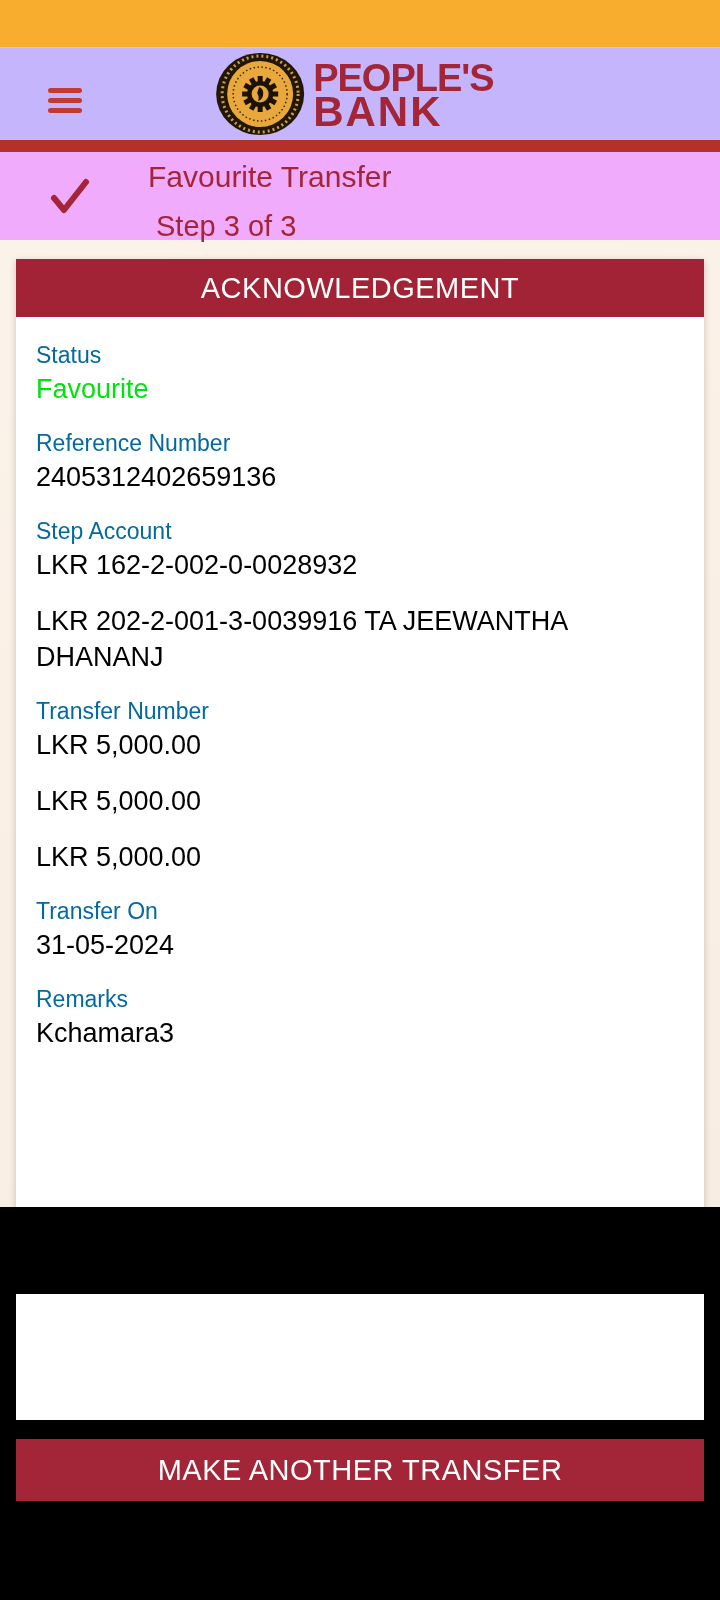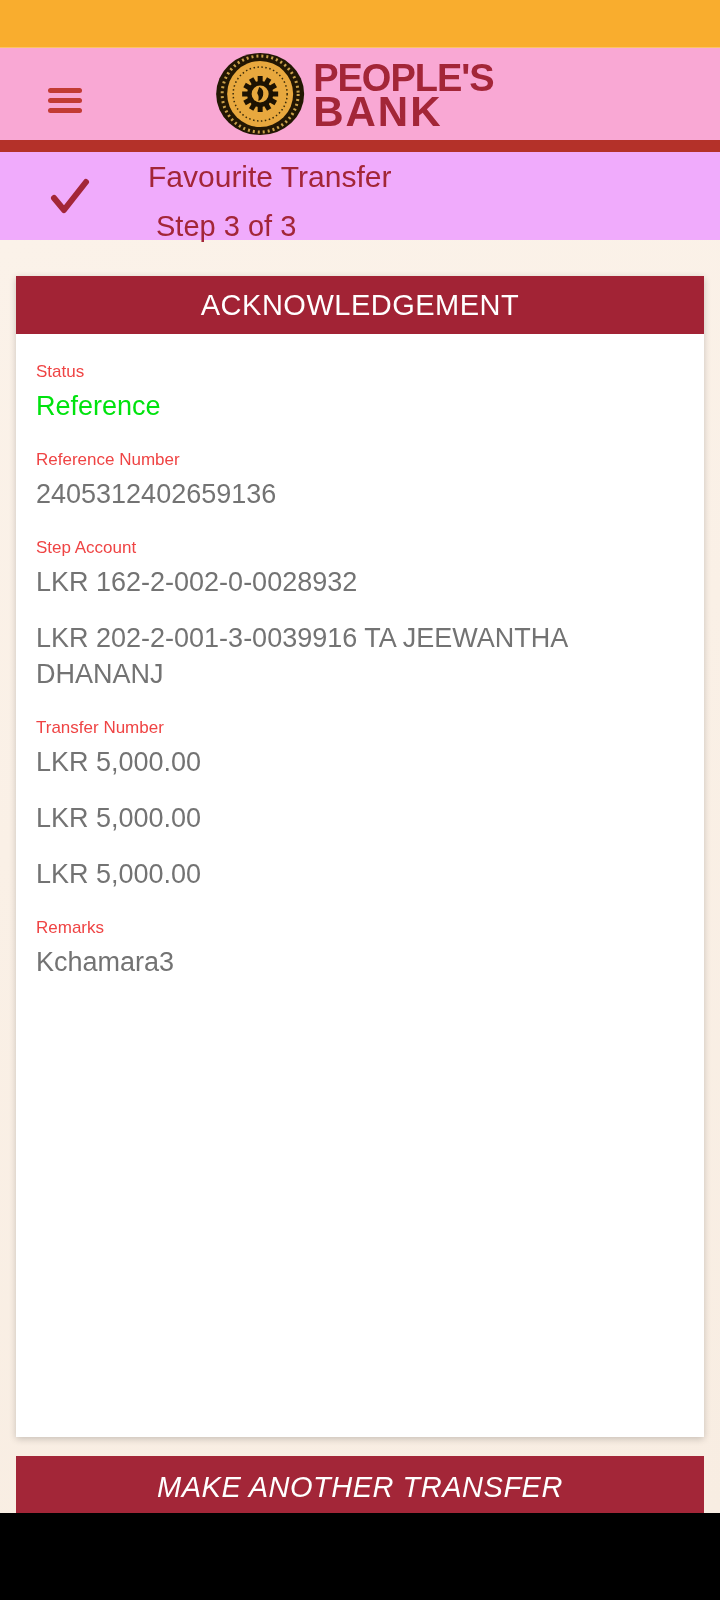--- a/index.html
+++ b/index.html
@@ -7,21 +7,21 @@
     width:720px;height:1600px;
     font-family:"Liberation Sans", sans-serif;
     background:#000;
     overflow:hidden;
   }
   .screen{width:720px;height:1600px;display:flex;flex-direction:column;}
 
   
   .statusbar{height:48px;background:#F9AD2E;border-bottom:1px solid rgba(255,255,255,.28);box-sizing:border-box;}
   .appbar{
-    height:92px;background:#f9a8d4;position:relative;
+    height:92px;background:#c4b5fd;position:relative;
     display:flex;align-items:center;
   }
   .hamburger{
     position:absolute;left:48px;top:40px;width:34px;cursor:pointer;
   }
   .hamburger span{
     display:block;height:5px;width:34px;background:#C23B33;border-radius:3px;margin-bottom:5px;
   }
   .hamburger span:last-child{margin-bottom:0;}
   .logo{
@@ -36,47 +36,46 @@
 
   
   .subbar{height:88px;background:#f0abfc;position:relative;}
   .check-icon{position:absolute;left:50px;top:22px;}
   .subtitle-texts{position:absolute;left:148px;top:4px;}
   .page-title{font-size:30px;color:#A32638;font-weight:400;line-height:42px;margin:0;}
   .page-step{font-size:29px;color:#A32638;font-weight:400;line-height:40px;margin:8px;}
 
   
   .content{
-    height:1273px;box-sizing:border-box;
+    height:967px;box-sizing:border-box;
     background:linear-gradient(160deg,#FBF2E9 0%,#FAF0E6 40%,#F8EDE2 100%);
-    padding:36px 16px 0;
+    padding:19px 16px 0;
   }
   .card{
     height:1161px;box-sizing:border-box;background:#FFFFFF;
     box-shadow:0 2px 7px rgba(0,0,0,0.20);
   }
   .card-header{
     height:58px;background:#A22335;color:#FFFFFF;
     display:flex;align-items:center;justify-content:center;
     font-size:29px;font-weight:500;letter-spacing:0.5px;
   }
   .card-body{padding:22px 20px 0;box-sizing:border-box;}
   .field{margin-bottom:20px;}
-  .field-label{font-size:17px;color:#ef4444;line-height:32px;}
-  .field-value{font-size:27px;color:#737373;line-height:36px;}
+  .field-label{font-size:23px;color:#0369a1;line-height:32px;}
+  .field-value{font-size:27px;color:#000000;line-height:36px;}
   .value-success{color:#00E30E;}
 
   .action-button{
     display:flex;align-items:center;justify-content:center;
     height:62px;margin-top:19px;width:100%;
     background:#A32638;color:#FFFFFF;border:none;
     font-family:"Liberation Sans", sans-serif;
     font-size:29px;font-weight:500;letter-spacing:0.5px;
     cursor:pointer;
-    font-style:italic;
   }
 
   .navbar{height:87px;background:#000000;}
 </style>
 </head>
 <body>
 
 <div class="screen">
 
   <div class="statusbar"></div>
@@ -132,21 +131,21 @@
     </div>
   </div>
 
   <div class="content">
     <div class="card">
       <div class="card-header">ACKNOWLEDGEMENT</div>
       <div class="card-body">
 
         <div class="field">
           <div class="field-label">Status</div>
-          <div class="field-value value-success">Reference</div>
+          <div class="field-value value-success">Favourite</div>
         </div>
 
         <div class="field">
           <div class="field-label">Reference Number</div>
           <div class="field-value">2405312402659136</div>
         </div>
 
         <div class="field">
           <div class="field-label">Step Account</div>
           <div class="field-value">LKR 162-2-002-0-0028932</div>
@@ -162,20 +161,24 @@
         </div>
 
         <div class="field">
           <div class="field-value">LKR 5,000.00</div>
         </div>
 
         <div class="field">
           <div class="field-value">LKR 5,000.00</div>
         </div>
 
+        <div class="field">
+          <div class="field-label">Transfer On</div>
+          <div class="field-value">31-05-2024</div>
+        </div>
 
         <div class="field">
           <div class="field-label">Remarks</div>
           <div class="field-value">Kchamara3</div>
         </div>
 
       </div>
     </div>
 
     <button class="action-button">MAKE ANOTHER TRANSFER</button>

